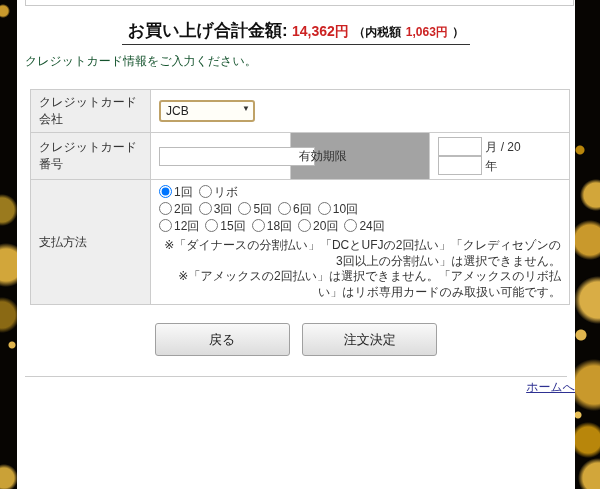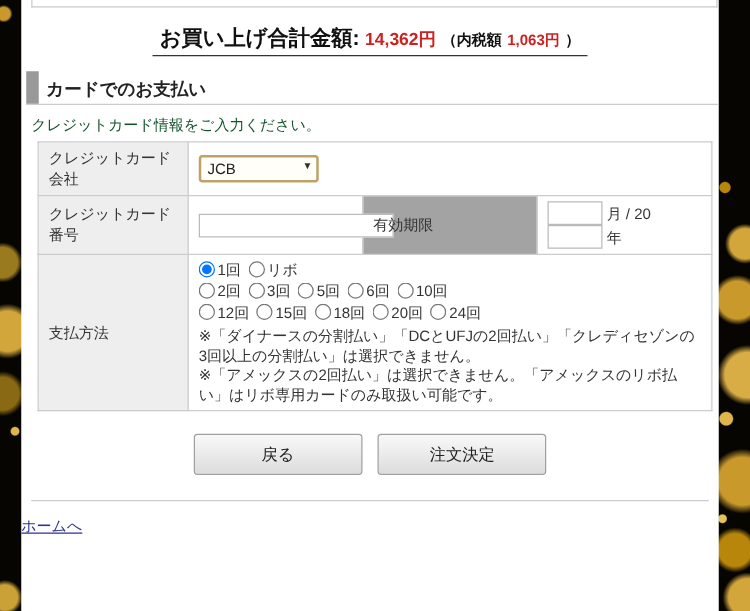--- a/index.html
+++ b/index.html
@@ -36,21 +36,21 @@
   .section-header .bar{width:10px;height:26px;background:#999;}
   .section-header .title{font-size:14px;font-weight:bold;color:#222;padding-bottom:5px;line-height:1;}
   .total-line{margin-top:13px;text-align:center;}
   .total-underline{display:inline-block;border-bottom:1px solid #333;padding:0 6px 2px 6px;white-space:nowrap;}
   .total-main{font-size:17px;font-weight:bold;color:#111;}
   .total-amount{font-size:14px;font-weight:bold;}
   .total-tax{font-size:12px;font-weight:bold;color:#111;}
   .tax-amount{font-weight:bold;}
   .instruction{margin:8px 0 4px 8px;font-size:12px;color:#14532d;}
   table.form-table{
-    margin:4px 0 0 13px;width:540px;border-collapse:collapse;
+    margin:19px 0 0 13px;width:540px;border-collapse:collapse;
     font-size:12px;color:#333;table-layout:fixed;
   }
   table.form-table td{border:1px solid #ccc;padding:4px 8px;vertical-align:middle;}
   td.label-cell{background:#eee;width:103px;}
   td.expiry-label{background:#a3a3a3;width:77px;}
   tr.row-company td{height:22px;}
   tr.row-number td{height:20px;}
   .select-wrap{position:relative;display:inline-block;}
   select.company-select{
     -webkit-appearance:none;appearance:none;
@@ -63,55 +63,51 @@
   }
   input.text-input{
     border:1px solid #bbb;height:17px;font-size:12px;padding:0 3px;background:#fff;
   }
   .card-number-input{width:148px;}
   .expiry-input{width:36px;}
   .expiry-cell span{margin:0 3px;}
   .radio-row{line-height:17px;white-space:nowrap;}
   .radio-row label{margin-right:6px;cursor:pointer;}
   .radio-row input[type=radio]{vertical-align:-2px;margin:0 2px 0 0;}
-  .notes{margin-top:3px;line-height:1.3;}
+  .notes{margin-top:3px;line-height:1.3;text-align:right;}
   .note{margin:0;}
   .button-row{margin-top:18px;text-align:center;}
   .button-row button{
     width:135px;height:33px;margin:0 4px;font-size:13px;color:#222;
     background:linear-gradient(#f9f9f9,#dcdcdc);
     border:1px solid #a0a0a0;border-radius:3px;cursor:pointer;
     font-family:"Liberation Sans","DejaVu Sans",sans-serif;
   }
   hr.mid-divider{border:none;border-top:1px solid #ccc;margin:20px 8px 0 8px;}
-  .home-row{margin-top:11px;text-align:left;}
+  .home-row{text-align:right;}
   a.home-link{color:#2e3192;font-size:12px;text-decoration:underline;}
 </style>
 </head>
 <body>
 
 <div class="page">
 
   <div class="cutoff-box"></div>
 
 
   <div class="total-line">
     <span class="total-underline">
       <span class="total-main">お買い上げ合計金額:</span>
       <span class="total-amount" style="color:#cc2222;">14,362円</span>
       <span class="total-tax">（内税額</span>
       <span class="total-tax tax-amount" style="color:#cc2222;">1,063円</span>
       <span class="total-tax">）</span>
     </span>
   </div>
 
-  <div class="section-header">
-    <span class="bar"></span>
-    <span class="title">カードでのお支払い</span>
-  </div>
 
   <div class="instruction">クレジットカード情報をご入力ください。</div>
 
   <table class="form-table">
     <tbody>
         <tr class="row-company">
       <td class="label-cell">クレジットカード会社</td>
       <td colspan="3">
         <span class="select-wrap">
           <select class="company-select">

